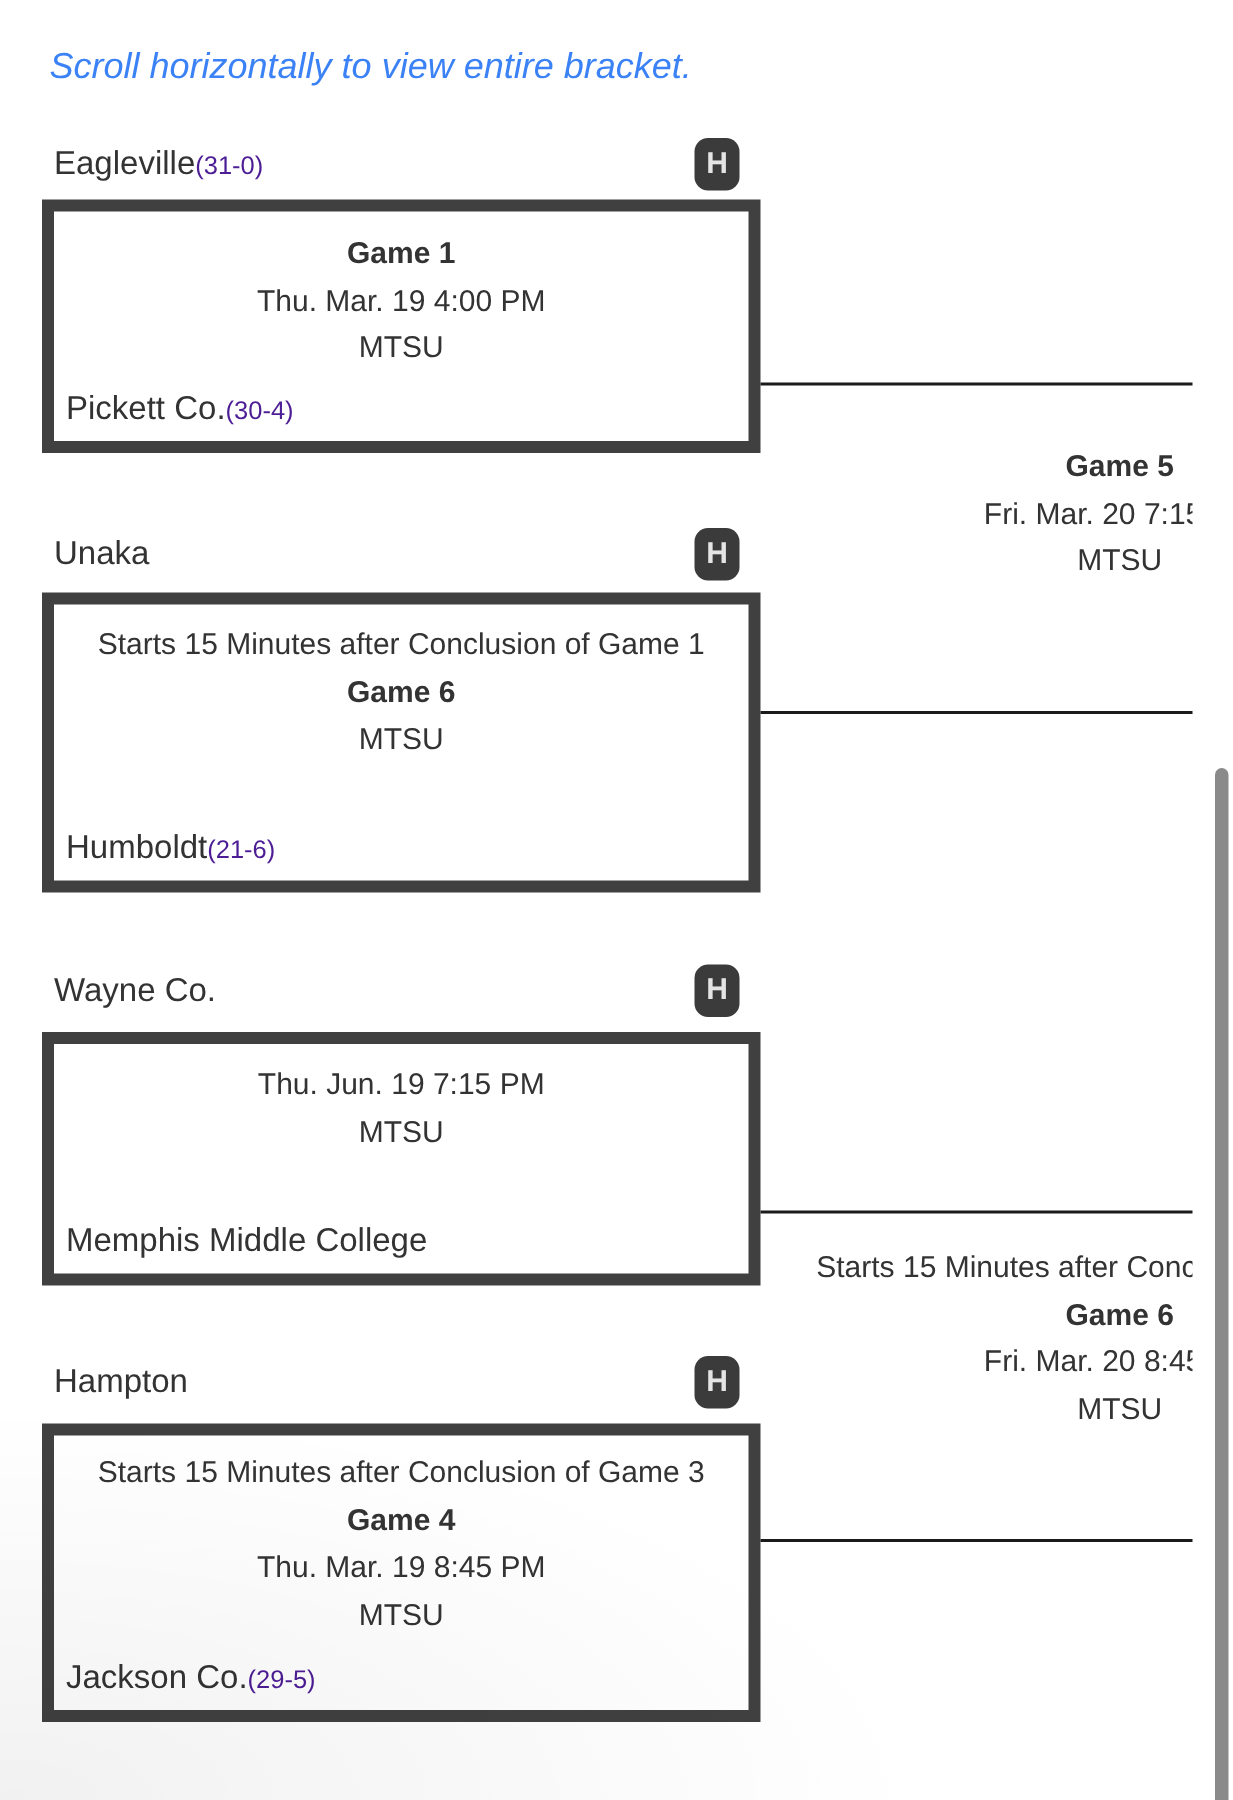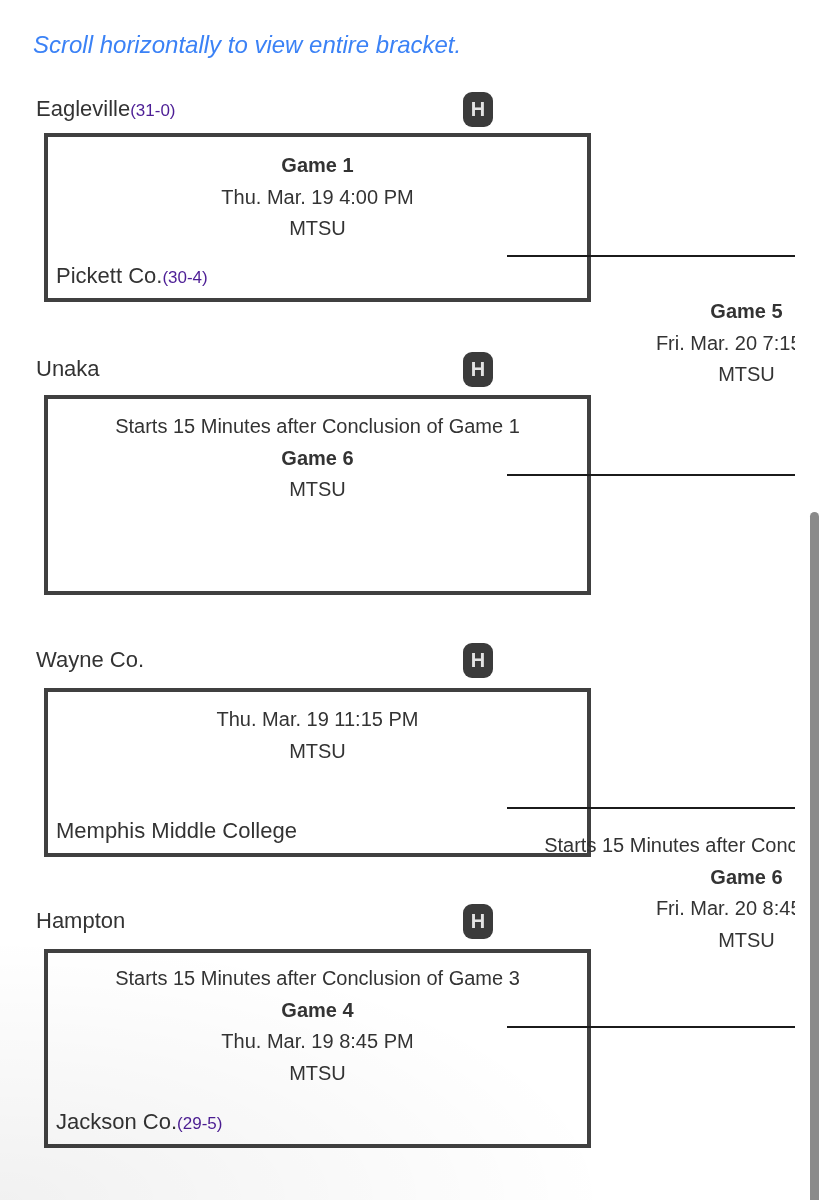--- a/index.html
+++ b/index.html
@@ -20,22 +20,22 @@
     display:flex;align-items:center;justify-content:space-between;
   }
   .team{font-size:22px;color:#333333;white-space:nowrap;}
   .record{font-size:17px;margin-left:0;color:#4c1d95;}
   .hbadge{
     width:30px;height:35px;background:#3b3b3b;border-radius:9px;
     display:flex;align-items:center;justify-content:center;
     font-size:20px;font-weight:bold;color:#e4e4e4;flex:0 0 auto;
   }
   .gbox{
-    position:absolute;left:16px;width:547px;box-sizing:border-box;
-    border:4px solid #404040;background:transparent;
+    position:absolute;left:0;width:479px;box-sizing:border-box;
+    border:8px solid #404040;background:transparent;
   }
   .ginfo{
     position:absolute;left:0;right:0;text-align:center;
     font-size:20px;line-height:31.5px;color:#333333;white-space:nowrap;
   }
   .glabel{font-weight:bold;}
   .bteam{
     position:absolute;left:8px;bottom:7px;font-size:22px;line-height:26px;
     color:#333333;white-space:nowrap;
   }
@@ -77,29 +77,30 @@
     <div class="team-row" style="top:351px">
       <span class="team"><span>Unaka</span><span class="record"></span></span>
       <span class="hbadge">H</span>
     </div>
     <div class="gbox" style="top:395px;height:200px">
       <div class="ginfo" style="top:12px">
         <div>Starts 15 Minutes after Conclusion of Game 1</div>
         <div class="glabel">Game 6</div>
         <div>MTSU</div>
       </div>
+      <div class="bteam"><span>Humboldt</span><span class="record">(21-6)</span></div>
     </div>
 
     <div class="team-row" style="top:642px">
       <span class="team"><span>Wayne Co.</span><span class="record"></span></span>
       <span class="hbadge">H</span>
     </div>
     <div class="gbox" style="top:688px;height:169px">
       <div class="ginfo" style="top:12px">
-        <div>Thu. Mar. 19 11:15 PM</div>
+        <div>Thu. Jun. 19 7:15 PM</div>
         <div>MTSU</div>
       </div>
       <div class="bteam"><span>Memphis Middle College</span><span class="record"></span></div>
     </div>
 
     <div class="team-row" style="top:903px">
       <span class="team"><span>Hampton</span><span class="record"></span></span>
       <span class="hbadge">H</span>
     </div>
     <div class="gbox" style="top:949px;height:199px">

